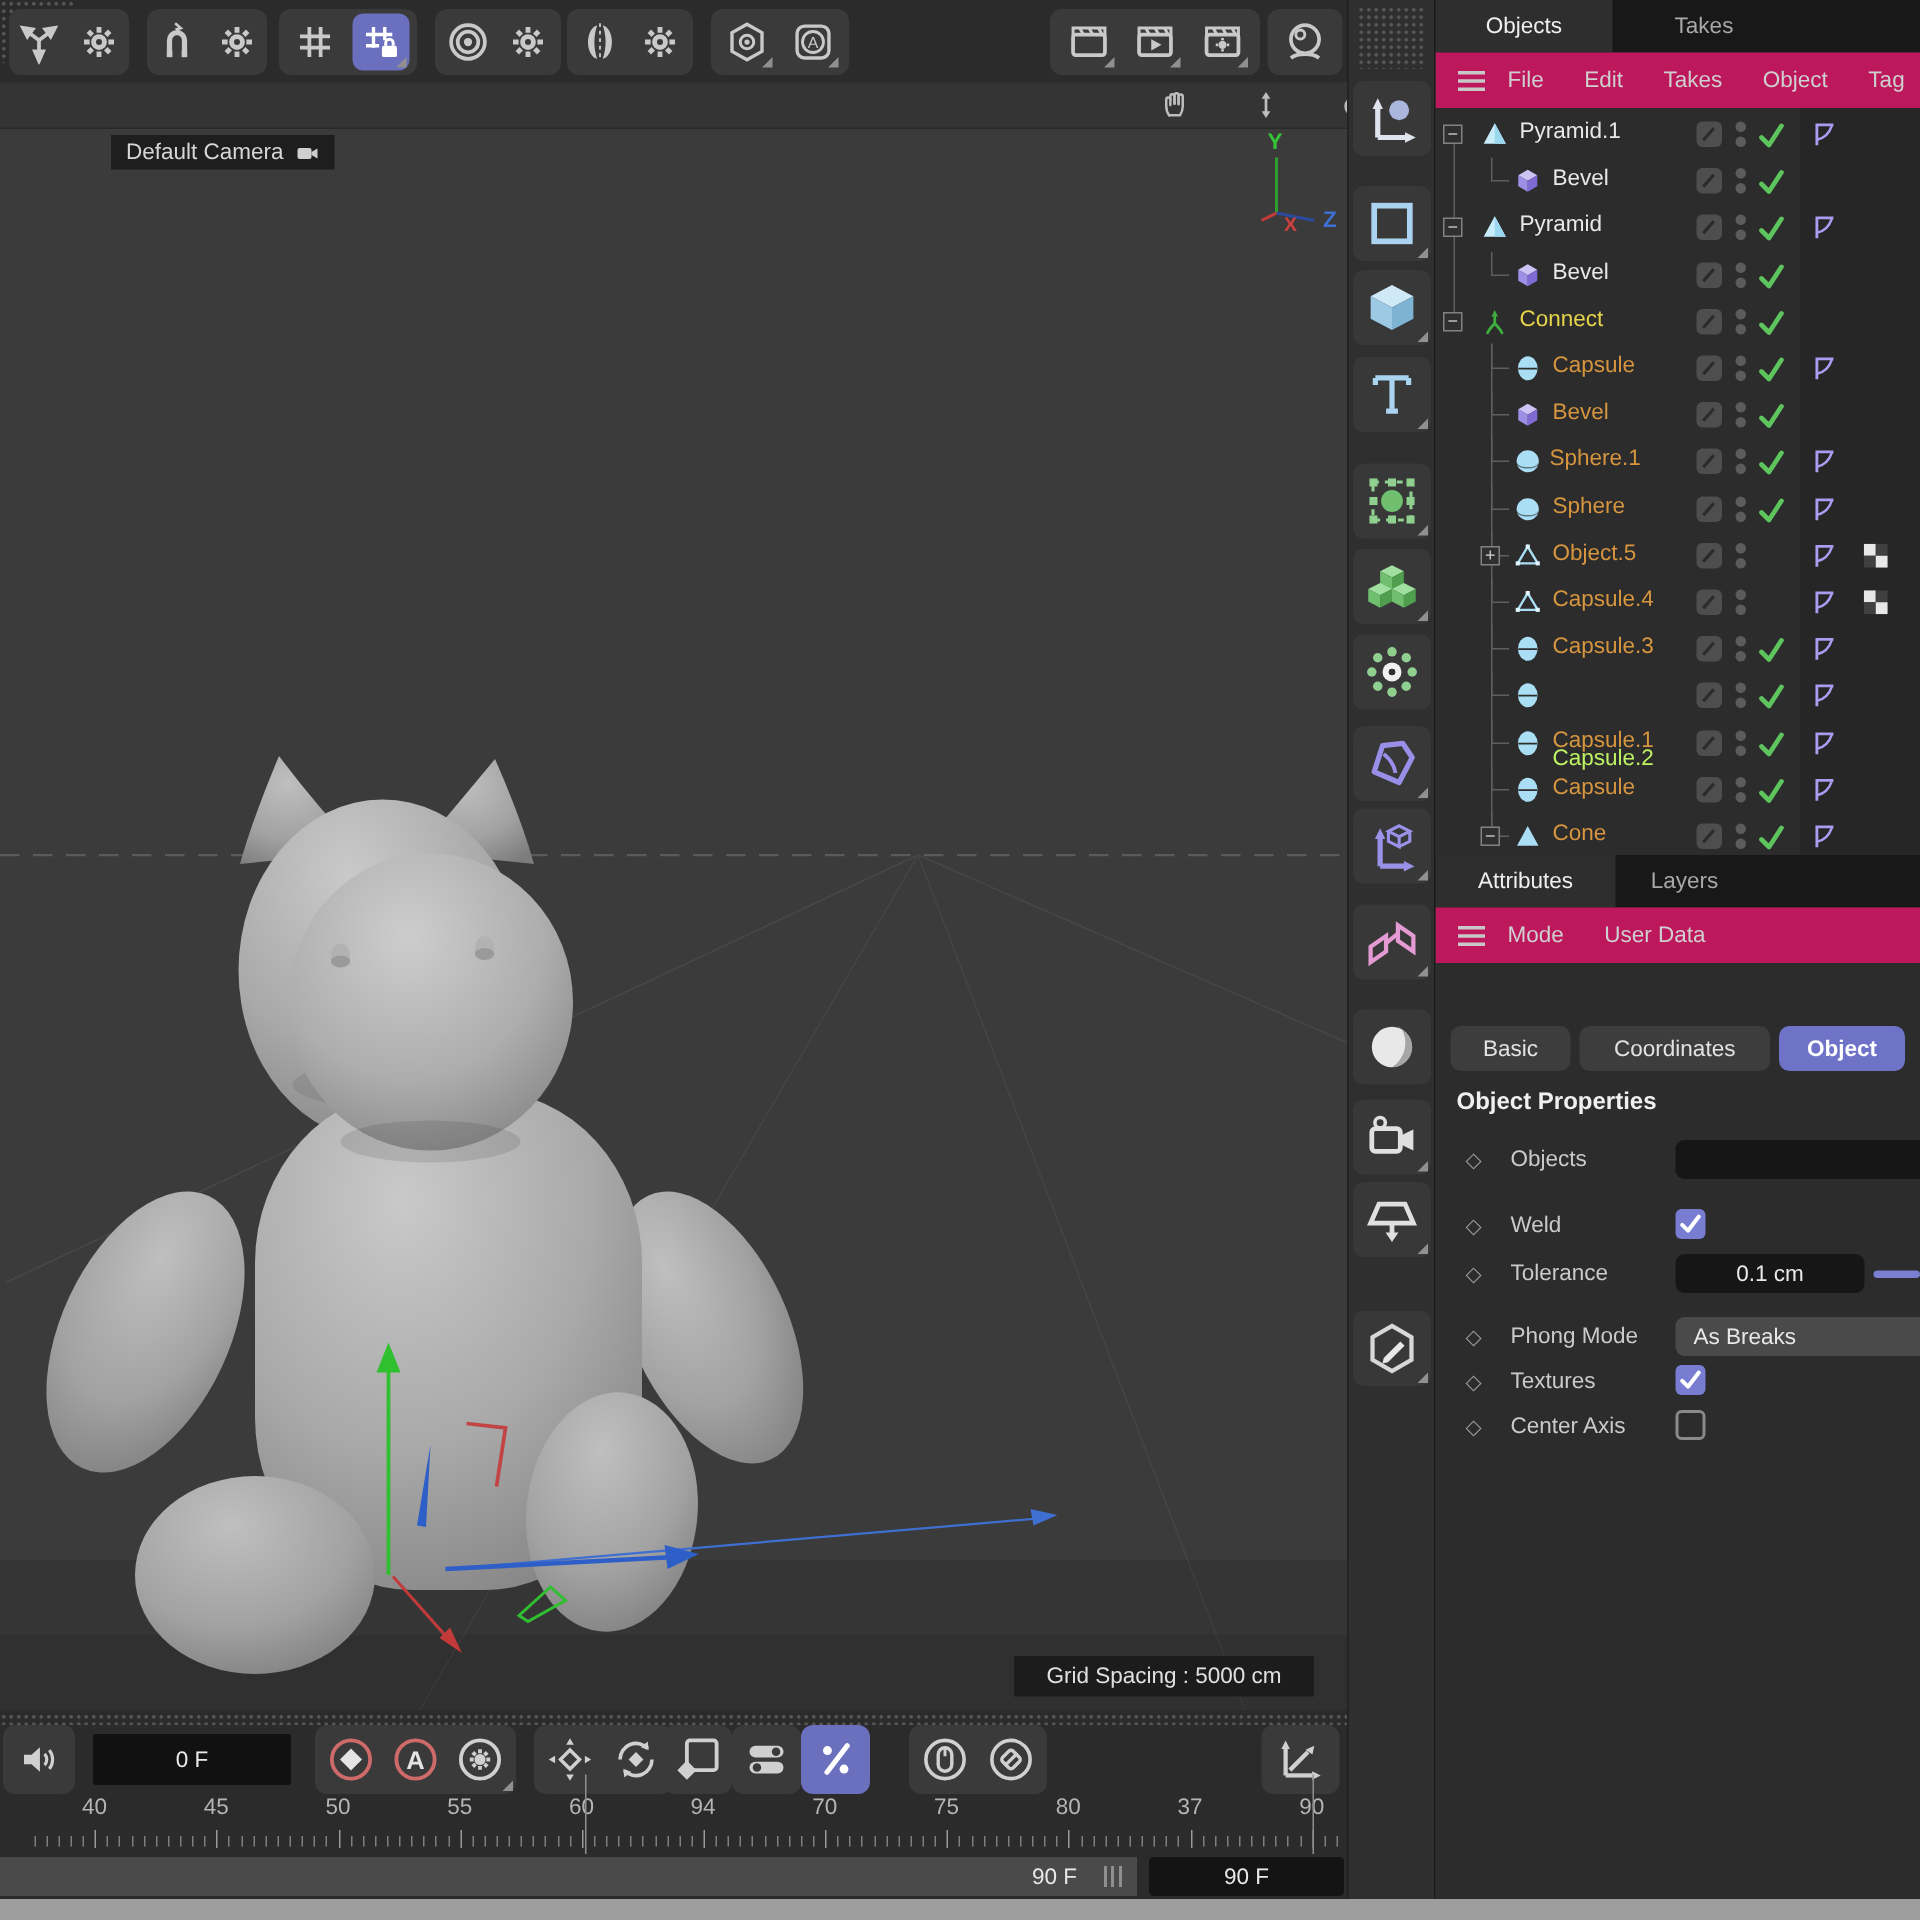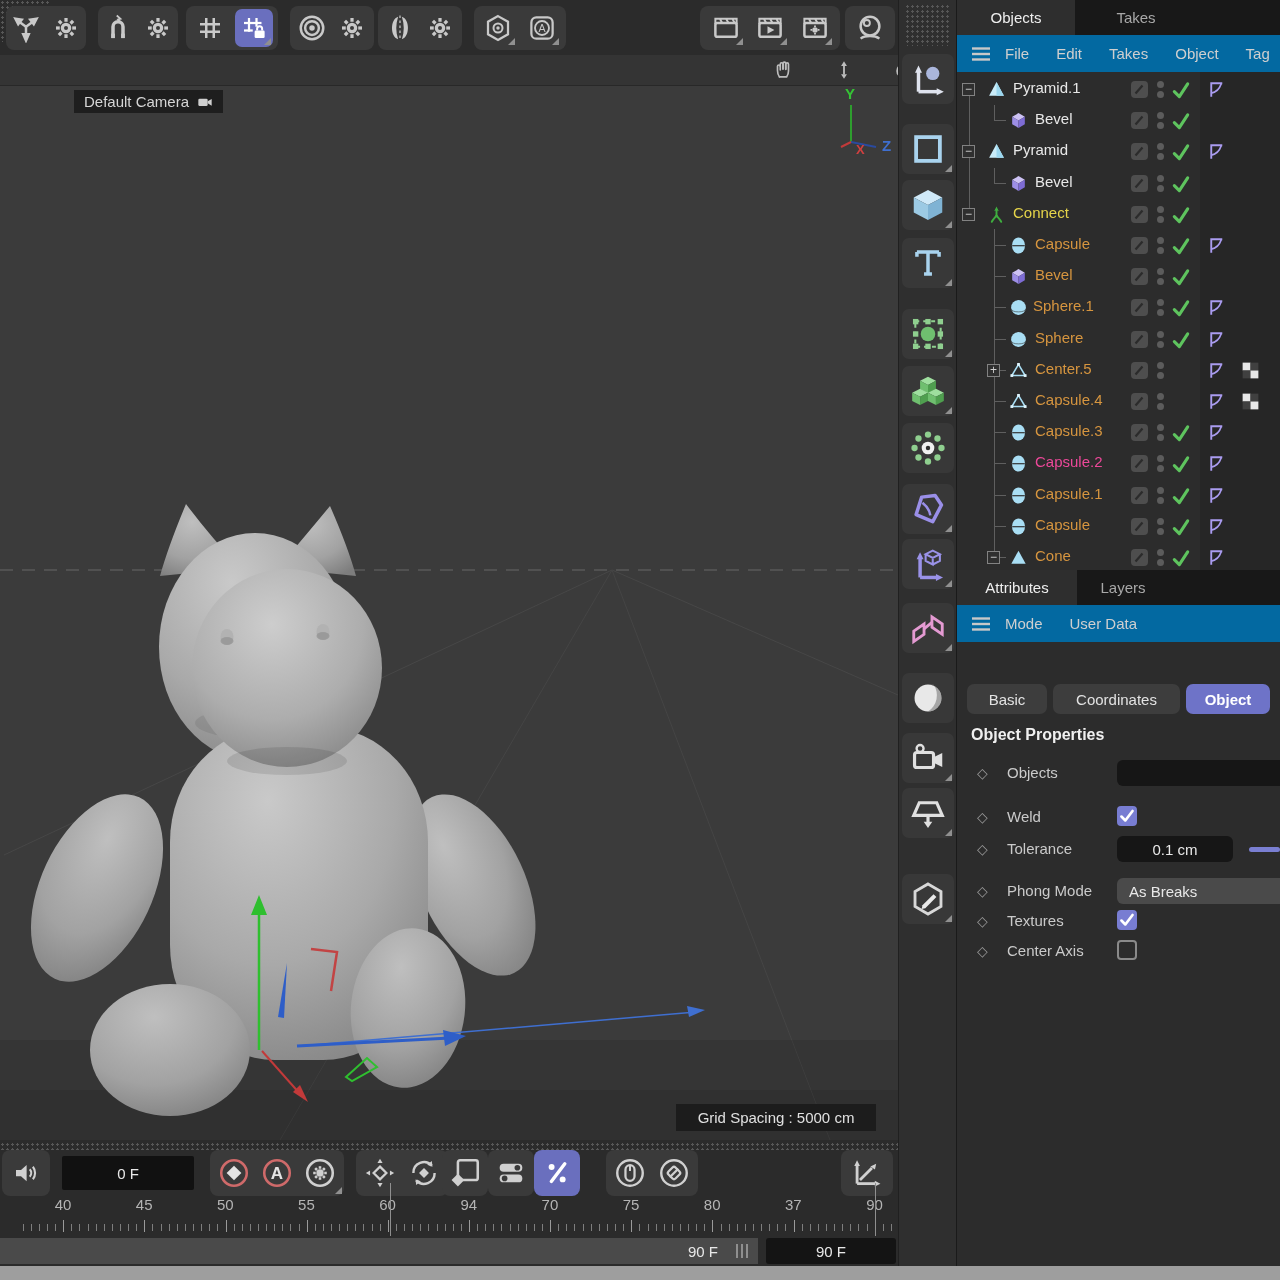--- a/index.html
+++ b/index.html
@@ -23,21 +23,21 @@
   
   #right-toolbar{position:absolute;left:898px;top:0;width:59px;height:1266px;background:#2f2f2f;
                  border-left:1px solid #202020;border-right:1px solid #1a1a1a;box-sizing:border-box;}
   .rtile{position:absolute;left:3px;width:52px;height:50px;background:#383838;border-radius:7px;
          display:flex;align-items:center;justify-content:center;}
   
   .panel{position:absolute;left:957px;width:323px;background:#2c2c2c;overflow:hidden;}
   .tabbar{position:absolute;left:0;top:0;width:100%;height:35px;background:#181818;display:flex;}
   .tab{height:35px;display:flex;align-items:center;justify-content:center;font-size:15px;color:#a8a8a8;}
   .tab.active{background:#2e2e2e;color:#efefef;}
-  .menurow{position:absolute;left:0;width:100%;height:37px;background:#0369a1;display:flex;align-items:center;}
+  .menurow{position:absolute;left:0;width:100%;height:37px;background:#be185d;display:flex;align-items:center;}
   .menurow .items{position:absolute;left:48px;display:flex;gap:27px;font-size:15px;color:#cfcfcf;white-space:nowrap;}
   .burger{position:absolute;left:12px;width:24px;height:24px;color:#c8c8c8;display:flex;align-items:center;}
   .tree-row{position:absolute;left:0;width:323px;height:31px;}
   .exp{position:absolute;width:13px;height:13px;top:9px;border:1px solid #828282;background:#2f2f2f;color:#d0d0d0;
        font-size:12px;line-height:11px;text-align:center;box-sizing:border-box;}
   .lbl{position:absolute;top:5px;font-size:15px;white-space:nowrap;}
   .modebtn{position:absolute;top:0;height:30px;border-radius:7px;background:#3d3d3d;color:#e2e2e2;font-size:15px;
            display:flex;align-items:center;justify-content:center;}
   .modebtn.accent{background:#6e73c8;color:#ffffff;font-weight:bold;}
   .proprow{position:absolute;left:0;width:323px;height:28px;}
@@ -817,21 +817,21 @@
           <span class="icon" style="position: absolute; left: 52px; top: 6px;">
             <svg width="19" height="19" viewBox="0 0 18 18">
               <path d="M9,3.2 L15.3,13.8 H2.7 Z" fill="none" stroke="#a9def4" stroke-width="1.5"></path>
               <g fill="#dff4fc">
                 <rect x="7.7" y="1.9" width="2.6" height="2.6"></rect>
                 <rect x="14" y="12.5" width="2.6" height="2.6"></rect>
                 <rect x="1.4" y="12.5" width="2.6" height="2.6"></rect>
               </g>
             </svg>
           </span>
-          <span class="lbl" style="left: 78px; color: rgb(214, 149, 63);">Center.5</span>
+          <span class="lbl" style="left: 78px; color: rgb(214, 149, 63);">Object.5</span>
           <span class="icon" style="position: absolute; left: 173px; top: 6px;">
             <svg width="19" height="19" viewBox="0 0 19 19">
               <rect x="1" y="1" width="17" height="17" rx="4" fill="#4e4e4e"></rect>
               <line x1="12.5" y1="5.5" x2="5.5" y2="13.5" stroke="#2b2b2b" stroke-width="2.2"></line>
             </svg>
           </span>
           <div style="position: absolute; left: 200px; top: 7px;">
             <div style="width: 7px; height: 7px; border-radius: 50%; background: rgb(92, 92, 92); margin-bottom: 3px;"></div>
             <div style="width: 7px; height: 7px; border-radius: 50%; background: rgb(92, 92, 92);"></div>
           </div>
@@ -920,21 +920,21 @@
           </span>
         </div>
         <div class="tree-row" style="top: 376.4px;">
           <div style="position: absolute; left: 37px; top: 0px; width: 11px; height: 15px; border-left: 1px solid rgb(95, 95, 95); border-bottom: 1px solid rgb(95, 95, 95);"></div>
           <span class="icon" style="position: absolute; left: 52px; top: 6px;">
             <svg width="19" height="19" viewBox="0 0 18 18">
               <ellipse cx="9" cy="9" rx="6.2" ry="7.6" fill="#a9def4"></ellipse>
               <line x1="3" y1="9.2" x2="15" y2="9.2" stroke="#2e2e2e" stroke-width="1.1"></line>
             </svg>
           </span>
-          <span class="lbl" style="left: 78px; color: #ec4899;">Capsule.2</span>
+          <span class="lbl" style="left: 78px; color: #bef264; margin-top: 44px;">Capsule.2</span>
           <span class="icon" style="position: absolute; left: 173px; top: 6px;">
             <svg width="19" height="19" viewBox="0 0 19 19">
               <rect x="1" y="1" width="17" height="17" rx="4" fill="#4e4e4e"></rect>
               <line x1="12.5" y1="5.5" x2="5.5" y2="13.5" stroke="#2b2b2b" stroke-width="2.2"></line>
             </svg>
           </span>
           <div style="position: absolute; left: 200px; top: 7px;">
             <div style="width: 7px; height: 7px; border-radius: 50%; background: rgb(92, 92, 92); margin-bottom: 3px;"></div>
             <div style="width: 7px; height: 7px; border-radius: 50%; background: rgb(92, 92, 92);"></div>
           </div>
@@ -1087,21 +1087,21 @@
           <div class="plabel">Weld</div>
           <div class="cb checked">
             <svg width="20" height="20" viewBox="0 0 18 18">
               <path d="M4,9.5 L7.5,13 L14,4.5" fill="none" stroke="#ffffff" stroke-width="2.4" stroke-linecap="round" stroke-linejoin="round"></path>
             </svg>
           </div>
         </div>
         <div class="proprow" style="top: 266px;">
           <div class="diamond">◇</div>
           <div class="plabel">Tolerance</div>
-          <div class="pfield" style="width: 116px; border-radius: 6px;">0.1 cm</div>
+          <div class="pfield" style="width: 126px; border-radius: 6px;">0.1 cm</div>
           <div style="position: absolute; left: 292px; top: 11px; width: 31px; height: 5px; background: rgb(122, 127, 210); border-radius: 3px;"></div>
         </div>
         <div class="proprow" style="top: 308px;">
           <div class="diamond">◇</div>
           <div class="plabel">Phong Mode</div>
           <div class="pfield" style="width: 163px; background: rgb(74, 74, 74); border-radius: 6px 0px 0px 6px; justify-content: flex-start; padding-left: 12px; box-sizing: border-box;">As Breaks</div>
         </div>
         <div class="proprow" style="top: 338px;">
           <div class="diamond">◇</div>
           <div class="plabel">Textures</div>

